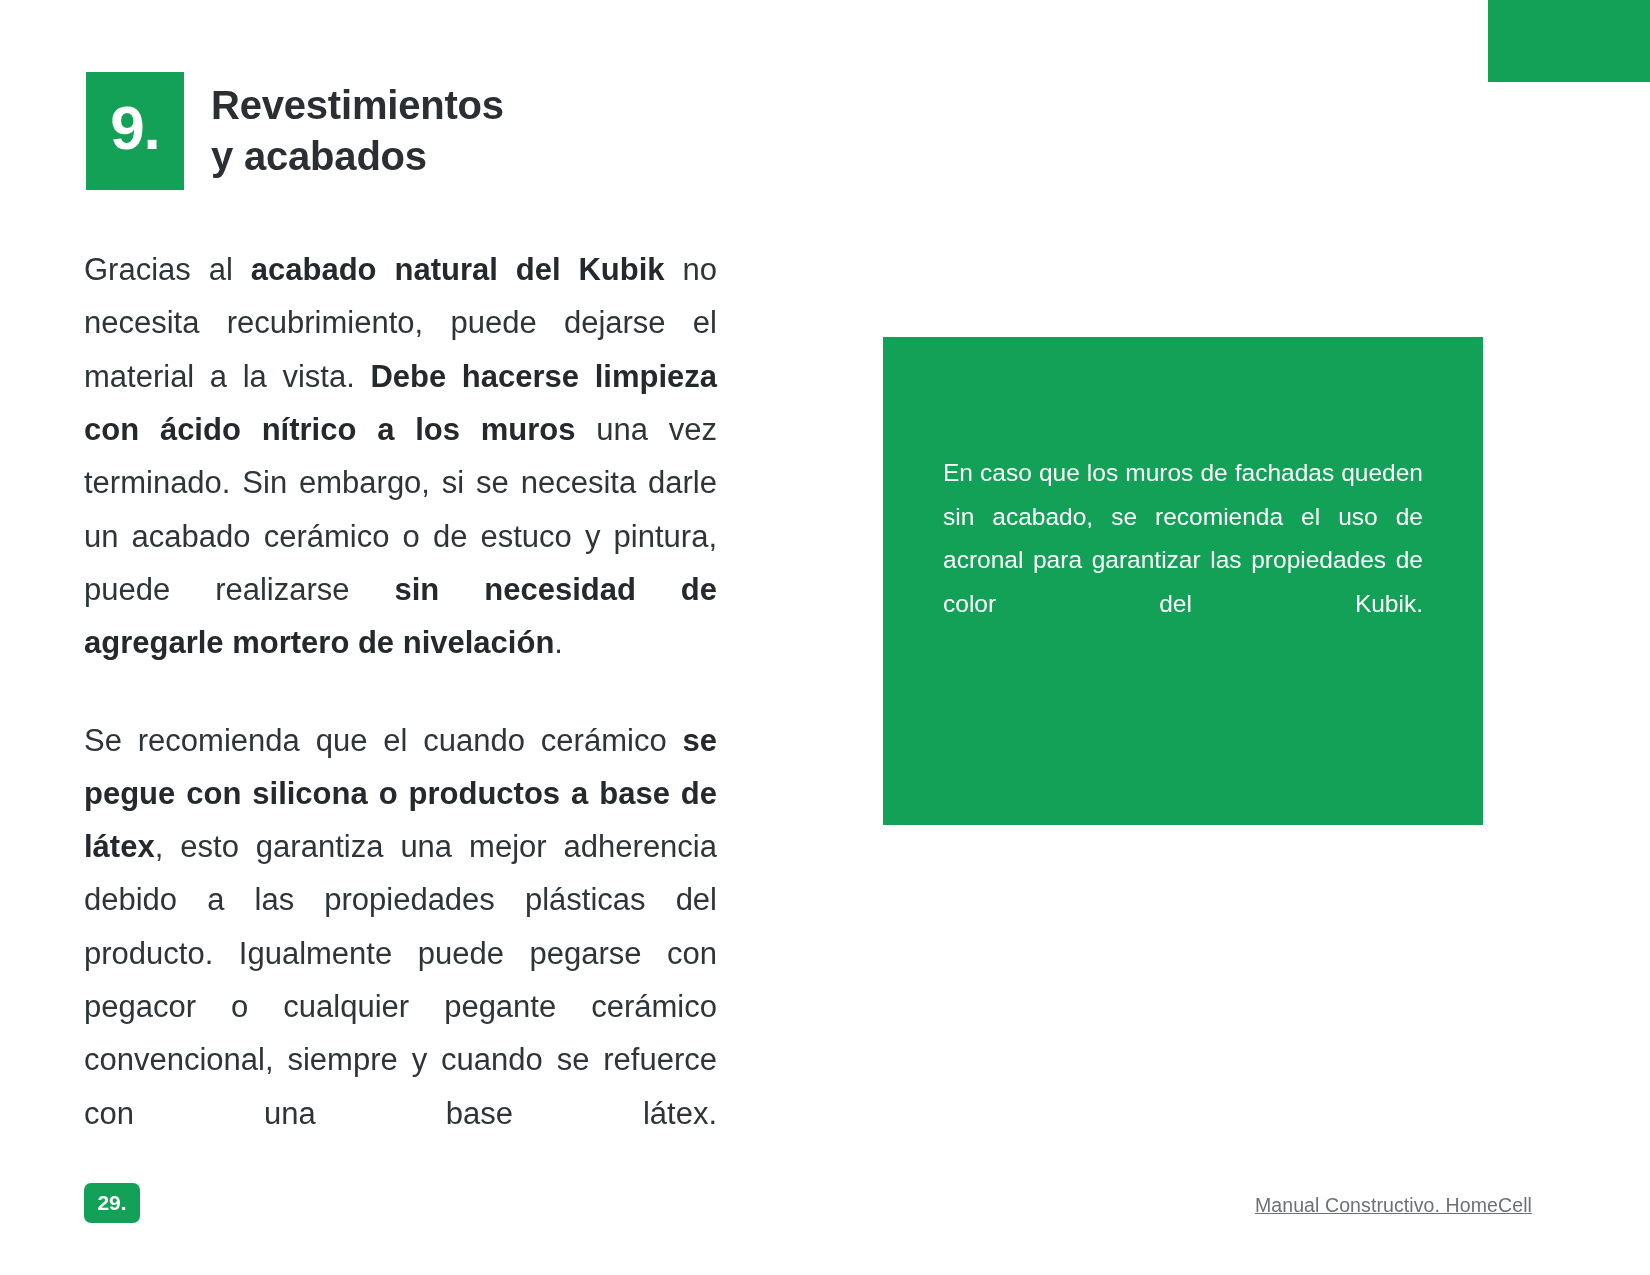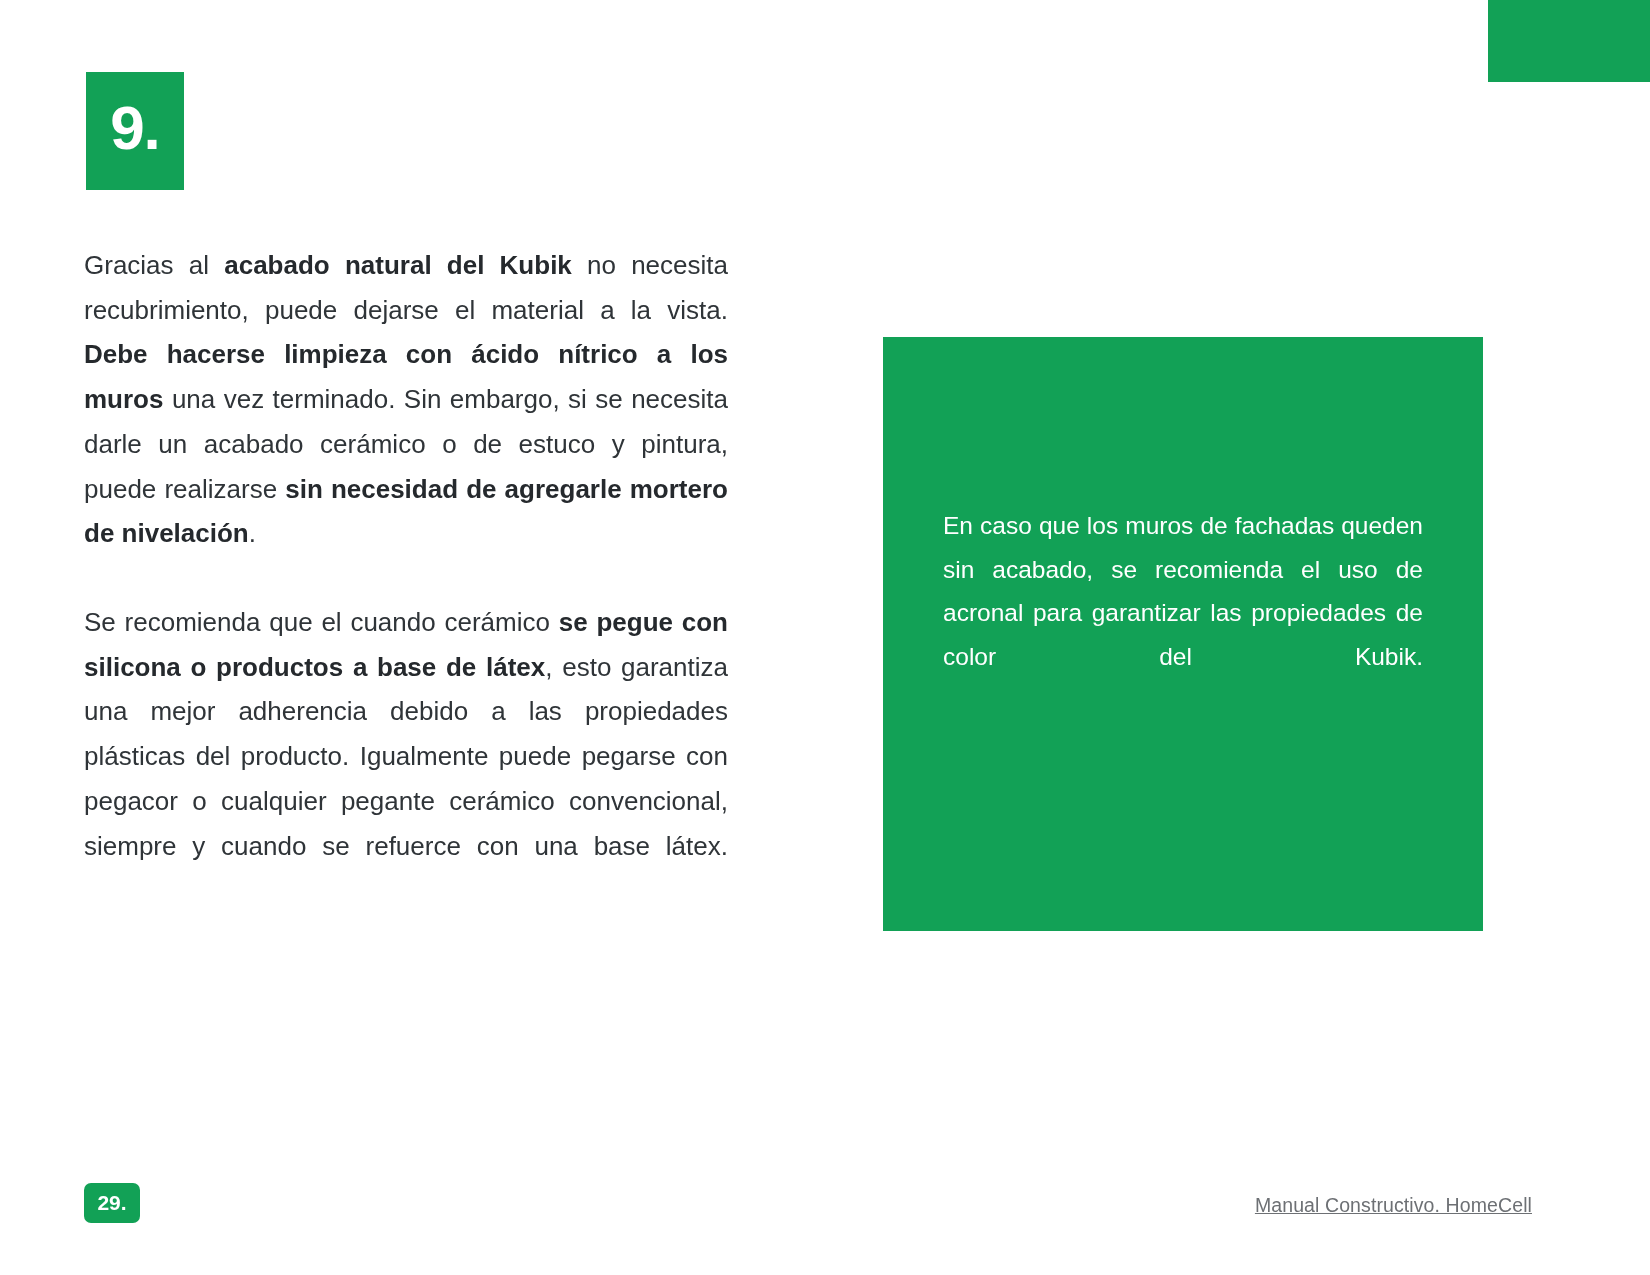--- a/index.html
+++ b/index.html
@@ -61,25 +61,25 @@
   }
 
   
   .body-col {
     position: absolute;
     left: 84px;
     top: 243px;
     width: 645px;
   }
   .body-par {
-    font-size: 26px;
+    font-size: 31px;
     line-height: 1.72;
     color: #2f3438;
     text-align: justify;
-    margin: 0 1px 0 0;
+    margin: 0 12px 0 0;
     font-weight: 400;
   }
   .body-par + .body-par {
     margin-top: 44px;
   }
   .body-par b {
     font-weight: bold;
     color: #25292d;
   }
   .body-par.last-flush { text-align: justify; }
@@ -88,21 +88,21 @@
     display: inline-block;
     width: 100%;
   }
 
   
   .callout {
     position: absolute;
     left: 883px;
     top: 337px;
     width: 600px;
-    height: 594px;
+    height: 488px;
     background: #12a156;
     box-sizing: border-box;
     display: flex;
     align-items: center;
   }
   .callout-text {
     color: #ffffff;
     font-size: 24.5px;
     line-height: 1.78;
     text-align: justify;
@@ -145,20 +145,22 @@
     text-decoration: underline;
   }
 </style>
 </head>
 <body>
 
 <div class="top-tab"></div>
 
 <div class="page-header">
   <div class="chapter-badge">9.</div>
+  <div class="chapter-title">Revestimientos
+y acabados</div>
 </div>
 
 <div class="body-col">
   <p class="body-par"><span>Gracias al </span><b>acabado natural del Kubik</b><span> no necesita recubrimiento, puede dejarse el material a la vista. </span><b>Debe hacerse limpieza con ácido nítrico a los muros</b><span> una vez terminado. Sin embargo, si se necesita darle un acabado cerámico o de estuco y pintura,  puede realizarse </span><b>sin necesidad de agregarle mortero de nivelación</b><span>.</span></p>
   <p class="body-par last-flush"><span>Se recomienda que el cuando cerámico </span><b>se pegue con silicona o productos a base de látex</b><span>, esto garantiza una mejor adherencia debido a las propiedades plásticas del producto. Igualmente puede pegarse con pegacor o cualquier pegante cerámico convencional, siempre y cuando se refuerce con una base látex.</span></p>
 </div>
 
 <div class="callout">
   <div class="callout-text">En caso que los muros de fachadas queden sin acabado, se recomienda el uso de acronal para garantizar las propiedades de color del Kubik.</div>
 </div>

